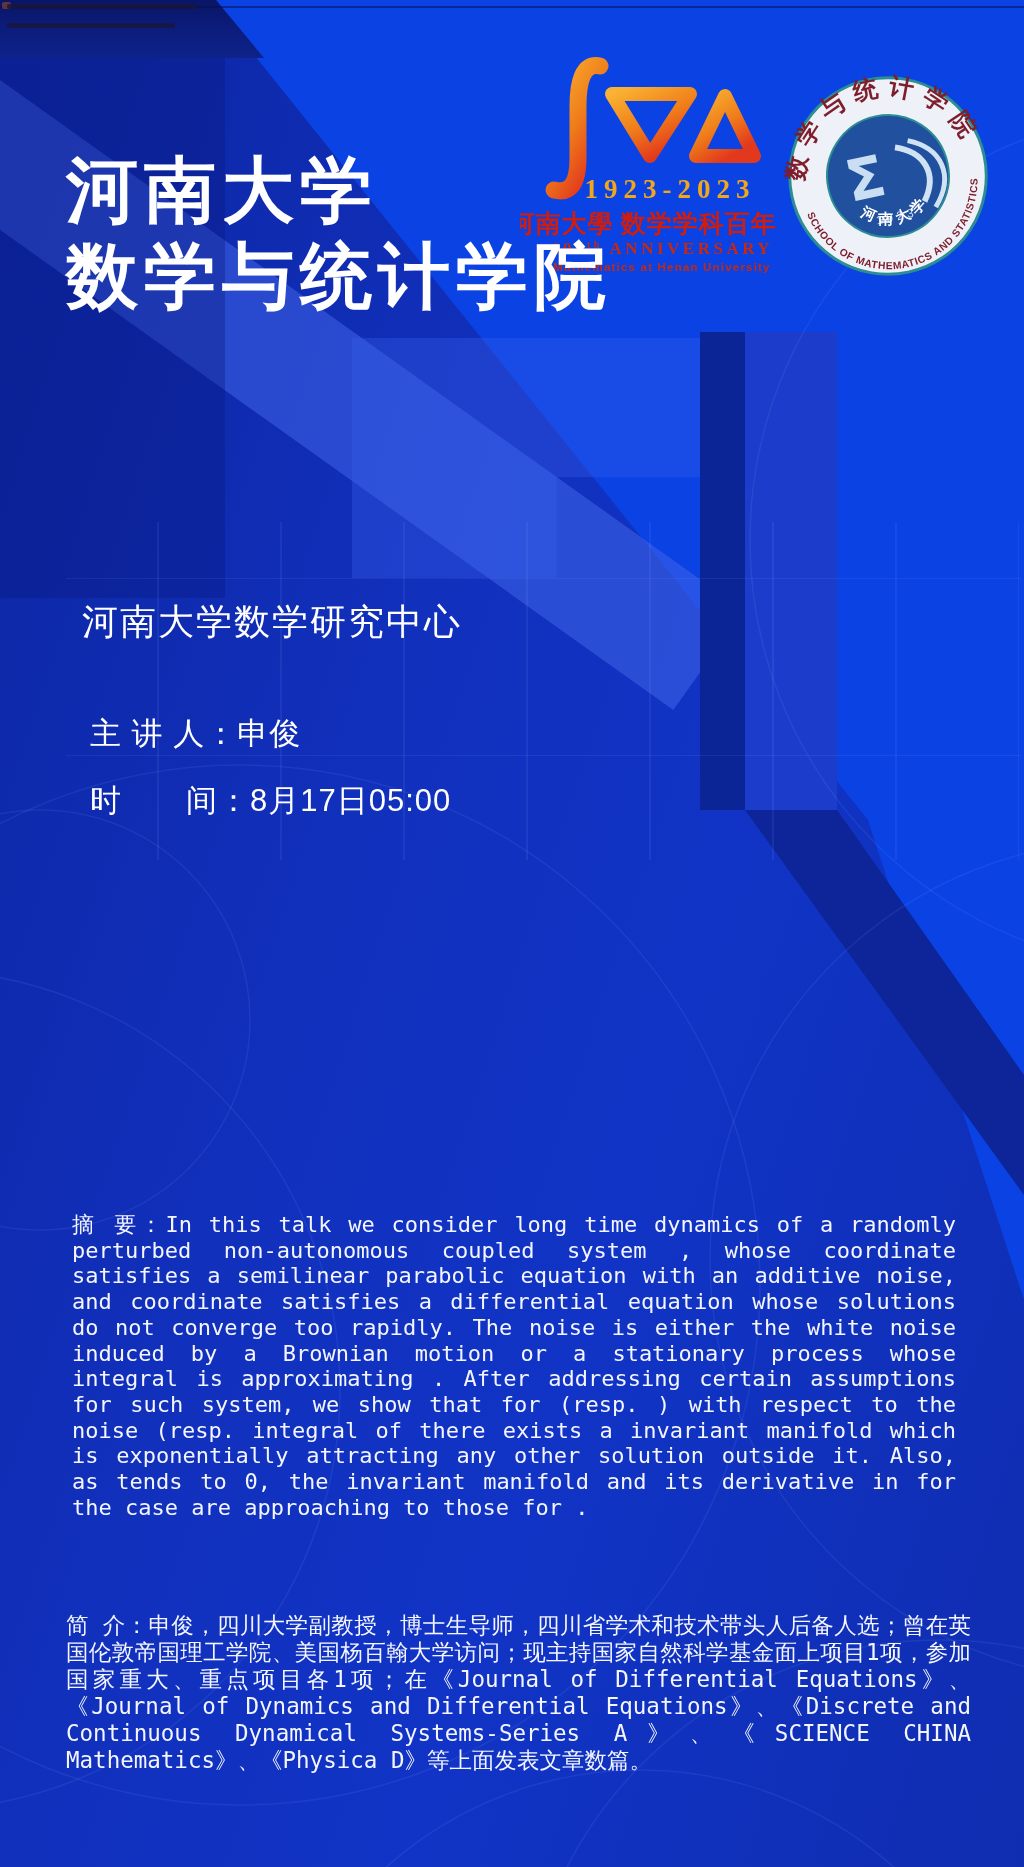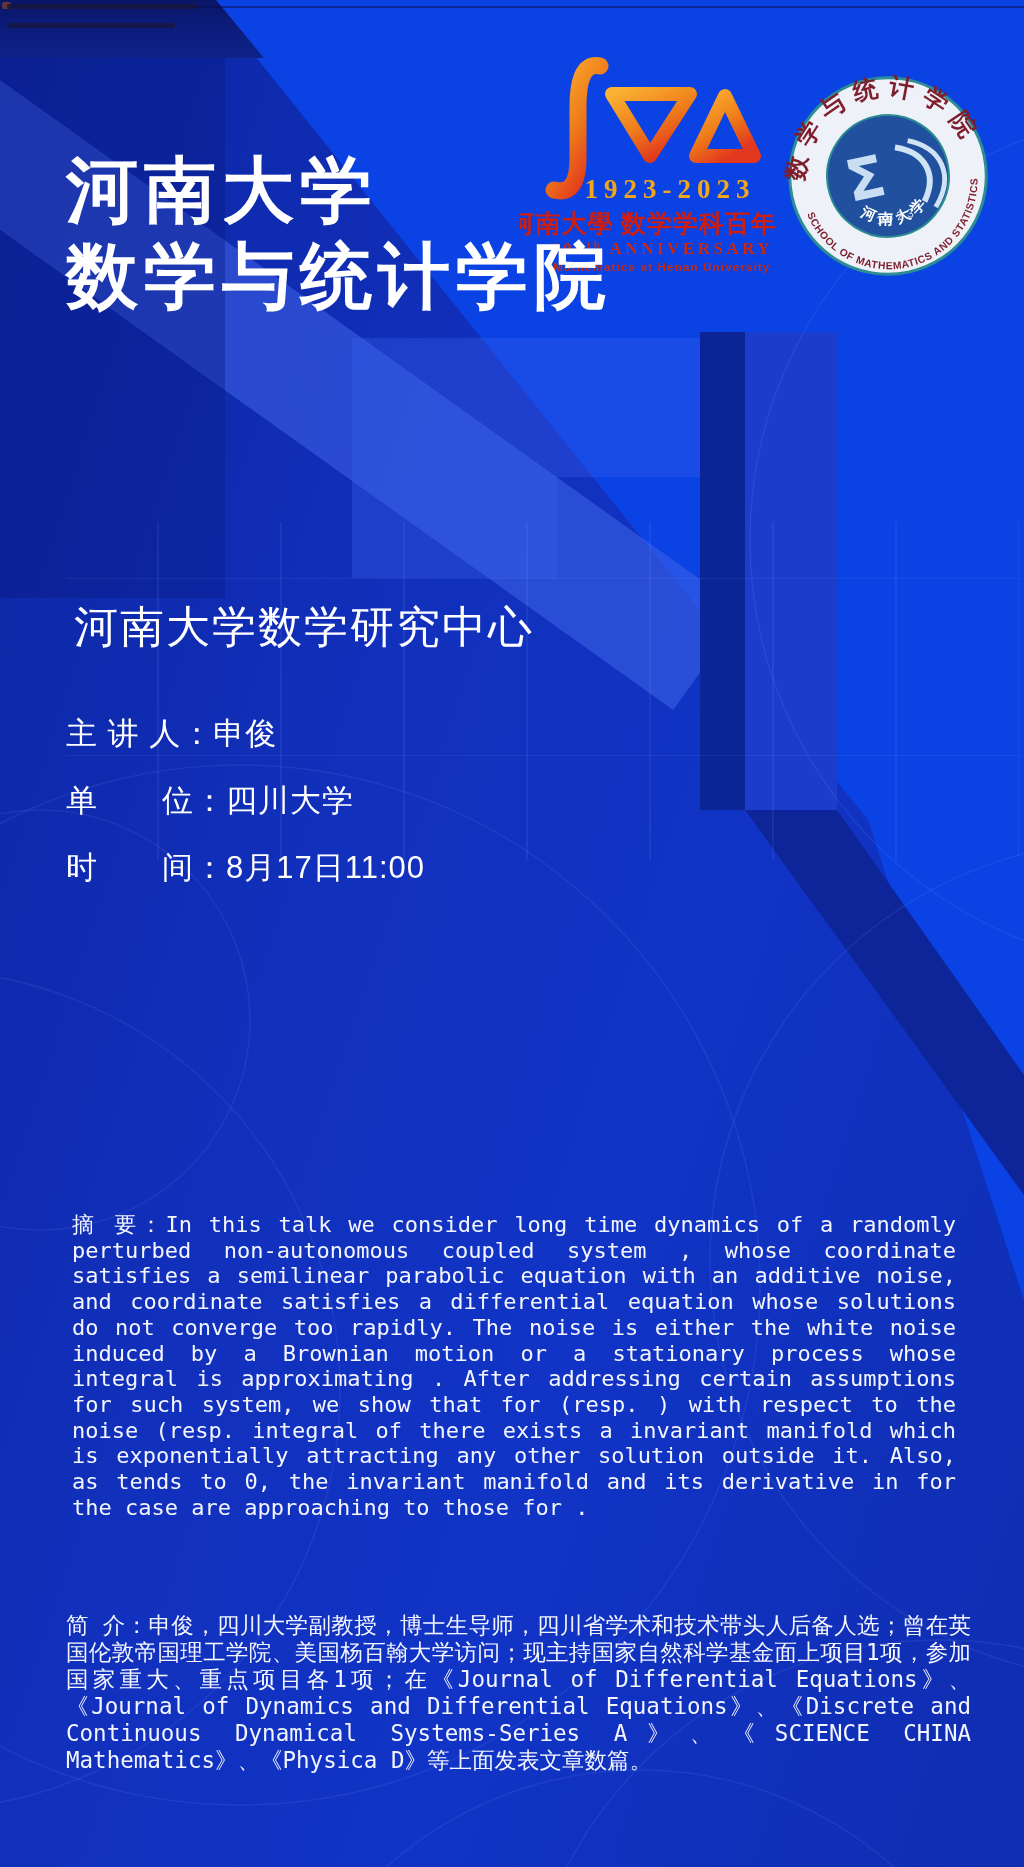--- a/index.html
+++ b/index.html
@@ -36,27 +36,27 @@
   .a1{left:7px;top:4px;width:190px;height:5px;}
   .a2{left:7px;top:23px;width:168px;height:5px;}
   .a0{left:2px;top:2px;width:9px;height:7px;background:rgba(140,70,40,.65);}
   
   .anniv{left:520px;top:46px;}
   .emblem{left:775px;top:63px;}
   
   .title-block{left:66px;top:148px;color:#fff;
     font-family:"Liberation Serif","DejaVu Serif",serif;font-weight:bold;
     font-size:72px;line-height:86px;letter-spacing:6px;}
-  .subtitle{left:74px;top:598px;color:#fff;font-size:44px;letter-spacing:2px;
+  .subtitle{left:82px;top:598px;color:#fff;font-size:36px;letter-spacing:2px;
     font-family:Liberation Sans, sans-serif;}
   .talk-block{left:66px;top:700px;width:880px;color:#fff;}
   .talk-title{margin:0;font-family:"DejaVu Sans Mono","Liberation Mono",monospace;
     font-size:30px;line-height:70px;text-align:justify;font-weight:500;}
   .info-row{height:67px;display:flex;align-items:center;font-size:31px;letter-spacing:1px;}
-  .info-label{white-space:pre;}
+  .info-label{white-space:pre;margin-left:24px;}
   .abstract{left:66px;top:1206px;width:884px;margin:6px;color:#f3f5ff;
     font-family:"DejaVu Sans Mono","Liberation Mono",monospace;
     font-size:22px;line-height:25.7px;text-align:justify;}
   .bio{left:66px;top:1612px;width:905px;margin:0;color:#f3f5ff;
     font-family:"DejaVu Sans Mono","Liberation Mono",monospace;
     font-size:22.5px;line-height:27px;text-align:justify;}
 </style>
 </head>
 <body>
 
@@ -138,25 +138,21 @@
   </div>
 
   <div class="abs subtitle">河南大学数学研究中心</div>
 
   <div class="abs talk-block">
     <div class="info-row">
       <span class="info-label">主 讲 人：</span>
       <span class="info-value">申俊</span>
     </div>
     <div class="info-row">
-      <span class="info-label">单　　位：</span>
-      <span class="info-value">四川大学</span>
-    </div>
-    <div class="info-row">
       <span class="info-label">时　　间：</span>
-      <span class="info-value">8月17日11:00</span>
+      <span class="info-value">8月17日05:00</span>
     </div>
   </div>
 
   <p class="abs abstract">摘 要：In this talk we consider long time dynamics of a randomly perturbed non-autonomous coupled system , whose coordinate satisfies a semilinear parabolic equation with an additive noise, and coordinate satisfies a differential equation whose solutions do not converge too rapidly. The noise is either the white noise induced by a Brownian motion or a stationary process whose integral is approximating . After addressing certain assumptions for such system, we show that for (resp. ) with respect to the noise (resp. integral of there exists a invariant manifold which is exponentially attracting any other solution outside it. Also, as tends to 0, the invariant manifold and its derivative in for the case are approaching to those for .</p>
   <p class="abs bio">简 介：申俊，四川大学副教授，博士生导师，四川省学术和技术带头人后备人选；曾在英国伦敦帝国理工学院、美国杨百翰大学访问；现主持国家自然科学基金面上项目1项，参加国家重大、重点项目各1项；在《Journal of Differential Equations》、《Journal of Dynamics and Differential Equations》、《Discrete and Continuous Dynamical Systems-Series A》、《SCIENCE CHINA Mathematics》、《Physica D》等上面发表文章数篇。</p>
 
 </div>
 
 </body></html>

